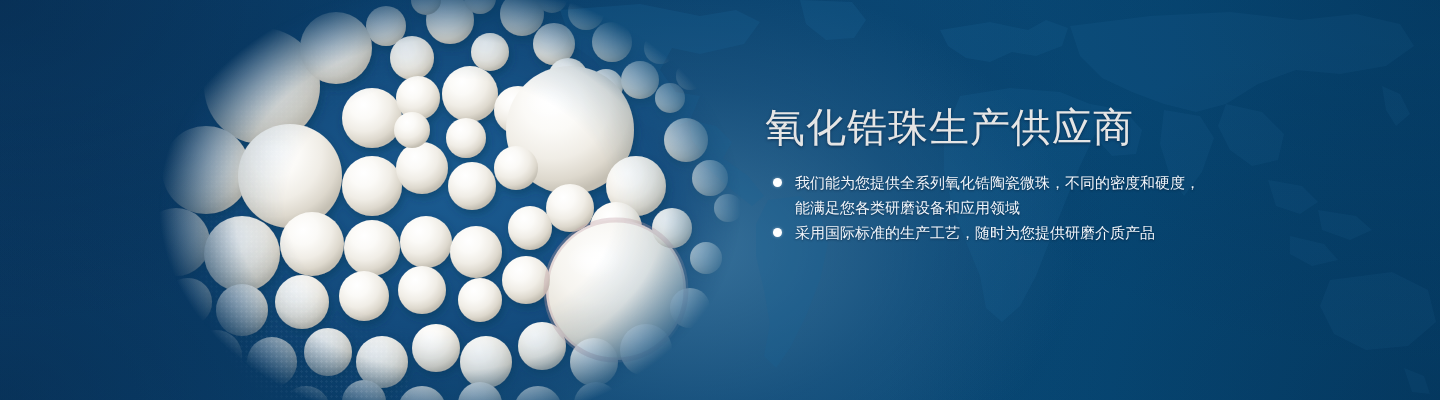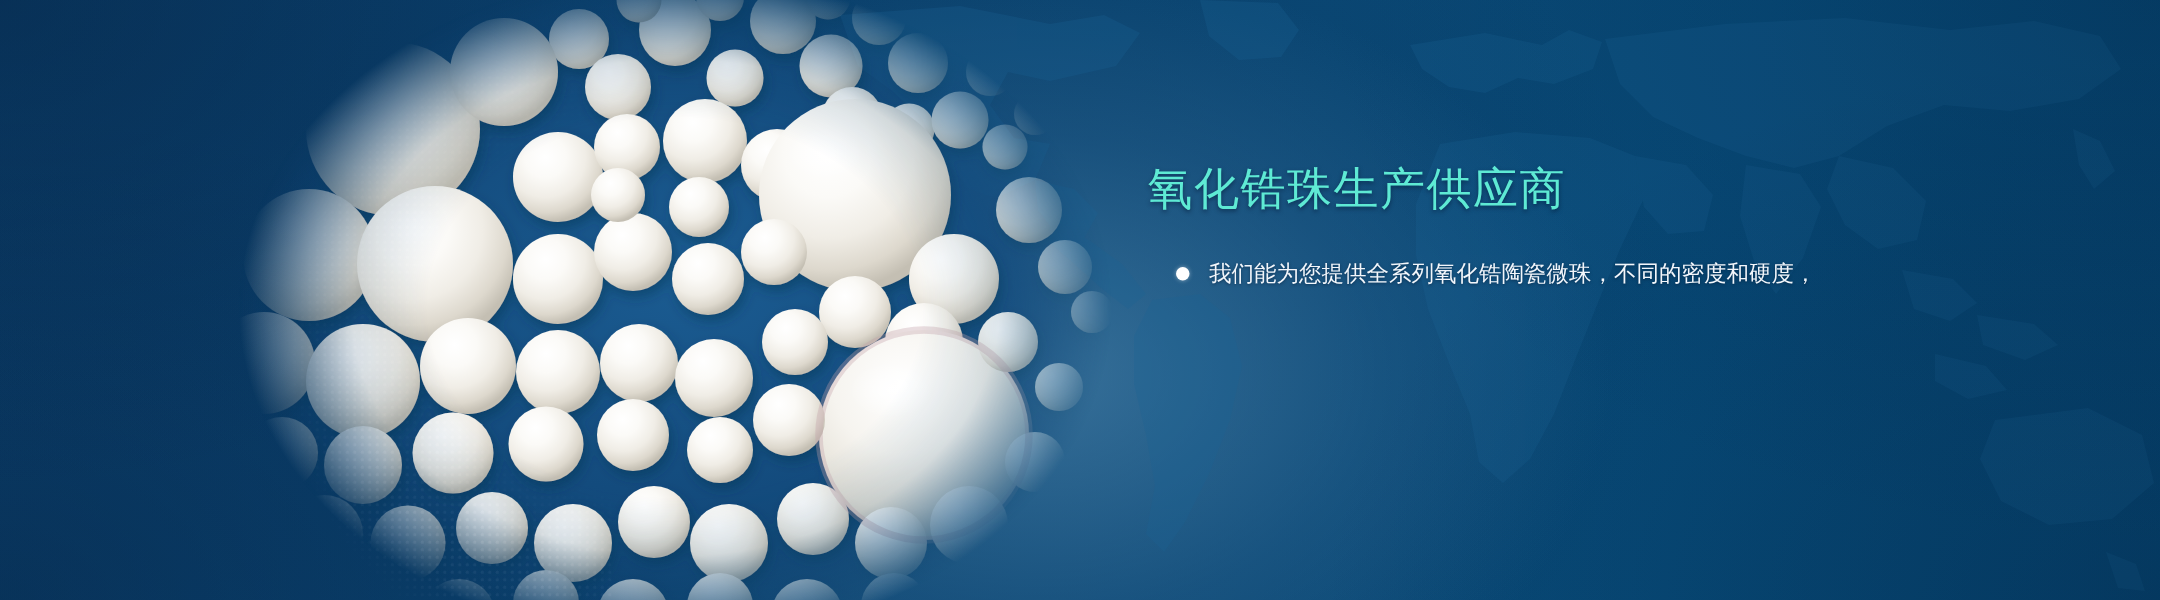--- a/index.html
+++ b/index.html
@@ -62,30 +62,30 @@
   }
   .photo svg{width:100%;height:100%;display:block;overflow:visible;}
 
   
   .copy{
     position:absolute;
     left:763px;top:108px;width:470px;
     color:#ffffff;
   }
   .headline{
-    font-size:30px;
+    font-size:40px;
     line-height:38px;
     font-weight:400;
     letter-spacing:1px;
-    color:#5eead4;
+    color:#e5e5e5;
     text-shadow:0 1px 3px rgba(0,20,45,.55);
     margin:0 0 24px 2px;
     white-space:nowrap;
   }
-  .bullets{list-style:none;margin:16px;padding:0;}
+  .bullets{list-style:none;margin:5px;padding:0;}
   .bullet{
     position:relative;
     padding-left:27px;
     font-size:15px;
     line-height:25px;
     color:#f2f6fb;
     text-shadow:0 1px 2px rgba(0,18,40,.5);
     margin-bottom:0;
   }
   .dot{
@@ -286,20 +286,25 @@
 
   <div class="copy">
 
     <h1 class="headline">氧化锆珠生产供应商</h1>
 
     <ul class="bullets">
 
       <li class="bullet">
         <span class="dot"></span>
         <span class="bline">我们能为您提供全系列氧化锆陶瓷微珠，不同的密度和硬度，</span>
+        <span class="bline">能满足您各类研磨设备和应用领域</span>
       </li>
 
 
+      <li class="bullet">
+        <span class="dot"></span>
+        <span class="bline">采用国际标准的生产工艺，随时为您提供研磨介质产品</span>
+      </li>
 
     </ul>
   </div>
 
 </div>
 
 </body></html>

